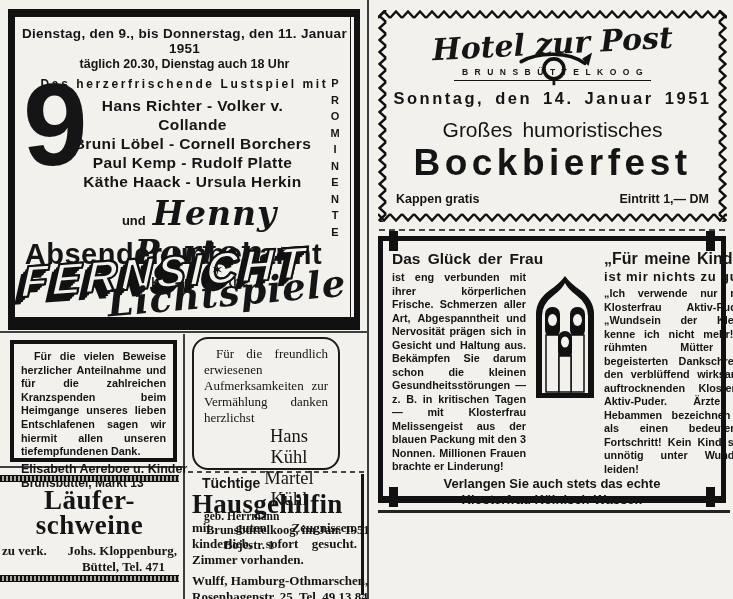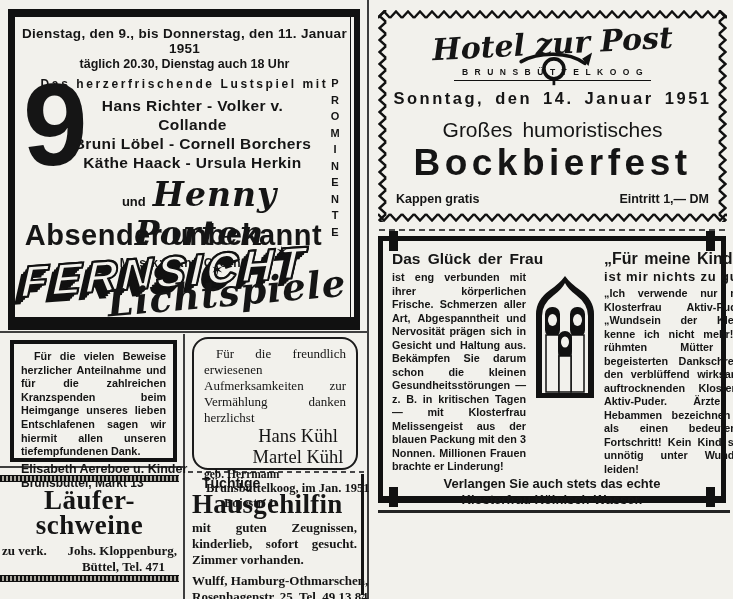--- a/index.html
+++ b/index.html
@@ -81,21 +81,21 @@
   .k-head2{font-weight:800;font-size:16px;word-spacing:2px;white-space:nowrap;}
   .k-head3{font-weight:800;font-size:13px;letter-spacing:.8px;margin:1px 0 3px;white-space:nowrap;}
   .k-foot{text-align:center;font-weight:800;font-size:13px;line-height:16px;margin-top:auto;padding-bottom:2px;}
 
   
   .aereboe{position:absolute;left:10px;top:340px;width:167px;height:122px;border:4px solid #111;padding:6px 7px;}
   .a-body{font-size:10.8px;line-height:13.6px;font-weight:600;text-align:justify;text-indent:13px;margin:0;}
   .a-name{font-weight:800;font-size:12.5px;margin-top:3px;white-space:nowrap;}
   .a-addr{font-weight:600;font-size:12px;}
 
-  .kuehl{position:absolute;left:192px;top:337px;width:166px;height:133px;border:2.5px solid #1b1b1b;
+  .kuehl{position:absolute;left:192px;top:337px;width:148px;height:133px;border:2.5px solid #1b1b1b;
          border-radius:16px;padding:7px 10px 0;font-family:"Liberation Serif",serif;}
   .ku-body{font-size:13px;line-height:16px;text-align:justify;text-indent:12px;margin:0;}
   .ku-name{text-align:center;padding-left:46px;font-size:18.5px;line-height:21px;}
   .ku-geb{text-align:left;padding-right:12px;font-size:11.5px;font-weight:bold;}
   .ku-a1{font-size:12.5px;font-weight:bold;padding-left:2px;margin-top:1px;white-space:nowrap;}
   .ku-a2{font-size:12.5px;font-weight:bold;padding-left:20px;}
 
   
   .pigs{position:absolute;left:0;top:475px;width:179px;height:107px;display:flex;flex-direction:column;font-family:"Liberation Serif",serif;}
   .hatch{height:9px;border-top:1px solid #111;border-bottom:1px solid #111;
@@ -139,20 +139,21 @@
 
   <div class="cinema">
     <div class="c-date">Dienstag, den 9., bis Donnerstag, den 11. Januar 1951</div>
     <div class="c-time">täglich 20.30, Dienstag auch 18 Uhr</div>
     <div class="c-tag">Das herzerfrischende Lustspiel mit</div>
     <div class="c-nine">9</div>
     <div class="c-vertical">PROMINENTE</div>
     <div class="c-actors">
       <div>Hans Richter - Volker v. Collande</div>
       <div>Bruni Löbel - Cornell Borchers</div>
+      <div>Paul Kemp - Rudolf Platte</div>
       <div>Käthe Haack - Ursula Herkin</div>
     </div>
     <div class="c-henny">
       <span class="c-und">und</span><span class="c-script">Henny Porten</span>
     </div>
     <div class="c-title">Absender unbekannt</div>
     <div class="c-musik">Musik: Fanz Grothe</div>
     <div class="c-logo">
       <span class="fern">FERNSICHT</span>
       <span class="licht">Lichtspiele</span>

